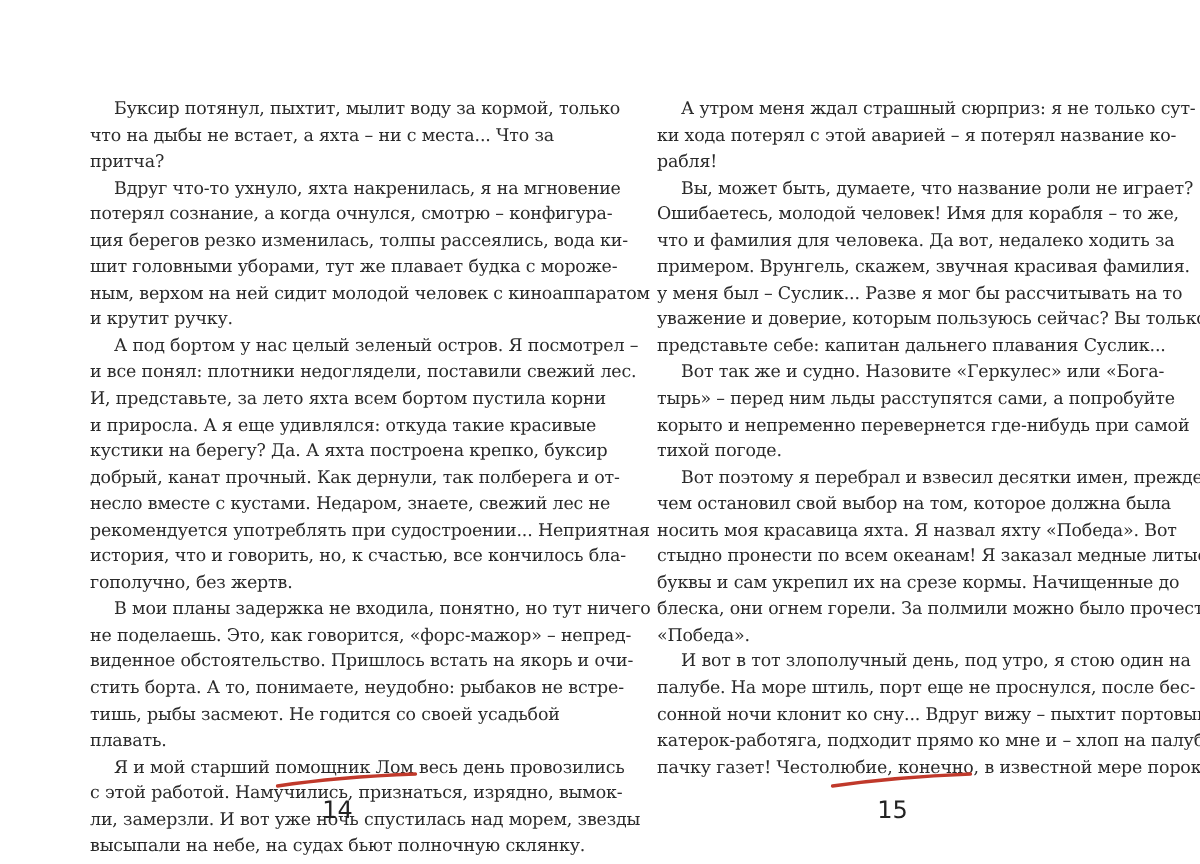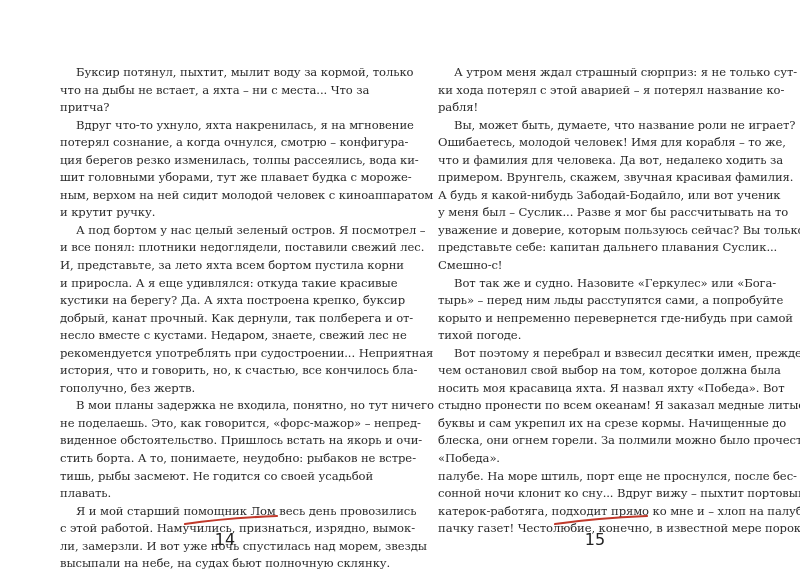--- a/index.html
+++ b/index.html
@@ -89,42 +89,41 @@
       <div class="paragraph">
         <span class="line indent">А утром меня ждал страшный сюрприз: я не только сут-</span>
         <span class="line">ки хода потерял с этой аварией – я потерял название ко-</span>
         <span class="line last">рабля!</span>
       </div>
       <div class="paragraph">
         <span class="line indent">Вы, может быть, думаете, что название роли не играет?</span>
         <span class="line">Ошибаетесь, молодой человек! Имя для корабля – то же,</span>
         <span class="line">что и фамилия для человека. Да вот, недалеко ходить за</span>
         <span class="line">примером. Врунгель, скажем, звучная красивая фамилия.</span>
-        <span class="line">А будь я какой-нибудь Забодай-Бодайло, или вот ученик</span>
         <span class="line">у меня был – Суслик... Разве я мог бы рассчитывать на то</span>
         <span class="line">уважение и доверие, которым пользуюсь сейчас? Вы только</span>
         <span class="line">представьте себе: капитан дальнего плавания Суслик...</span>
-        <span class="line last">Смешно-с!</span>
       </div>
       <div class="paragraph">
         <span class="line indent">Вот так же и судно. Назовите «Геркулес» или «Бога-</span>
         <span class="line">тырь» – перед ним льды расступятся сами, а попробуйте</span>
         <span class="line">корыто и непременно перевернется где-нибудь при самой</span>
         <span class="line last">тихой погоде.</span>
       </div>
       <div class="paragraph">
         <span class="line indent">Вот поэтому я перебрал и взвесил десятки имен, прежде</span>
         <span class="line">чем остановил свой выбор на том, которое должна была</span>
         <span class="line">носить моя красавица яхта. Я назвал яхту «Победа». Вот</span>
         <span class="line">стыдно пронести по всем океанам! Я заказал медные литые</span>
         <span class="line">буквы и сам укрепил их на срезе кормы. Начищенные до</span>
         <span class="line">блеска, они огнем горели. За полмили можно было прочесть:</span>
         <span class="line last">«Победа».</span>
       </div>
       <div class="paragraph">
+        <span class="line indent">И вот в тот злополучный день, под утро, я стою один на</span>
         <span class="line">палубе. На море штиль, порт еще не проснулся, после бес-</span>
         <span class="line">сонной ночи клонит ко сну... Вдруг вижу – пыхтит портовый</span>
         <span class="line">катерок-работяга, подходит прямо ко мне и – хлоп на палубу</span>
         <span class="line">пачку газет! Честолюбие, конечно, в известной мере порок.</span>
       </div>
     </div>
   <div class="folio">
     <svg width="120" height="20">
       <path d="M20 12 Q62 6 112 4" stroke="#c0392b" stroke-width="2.2" fill="none" stroke-linecap="round"></path>
     </svg>

